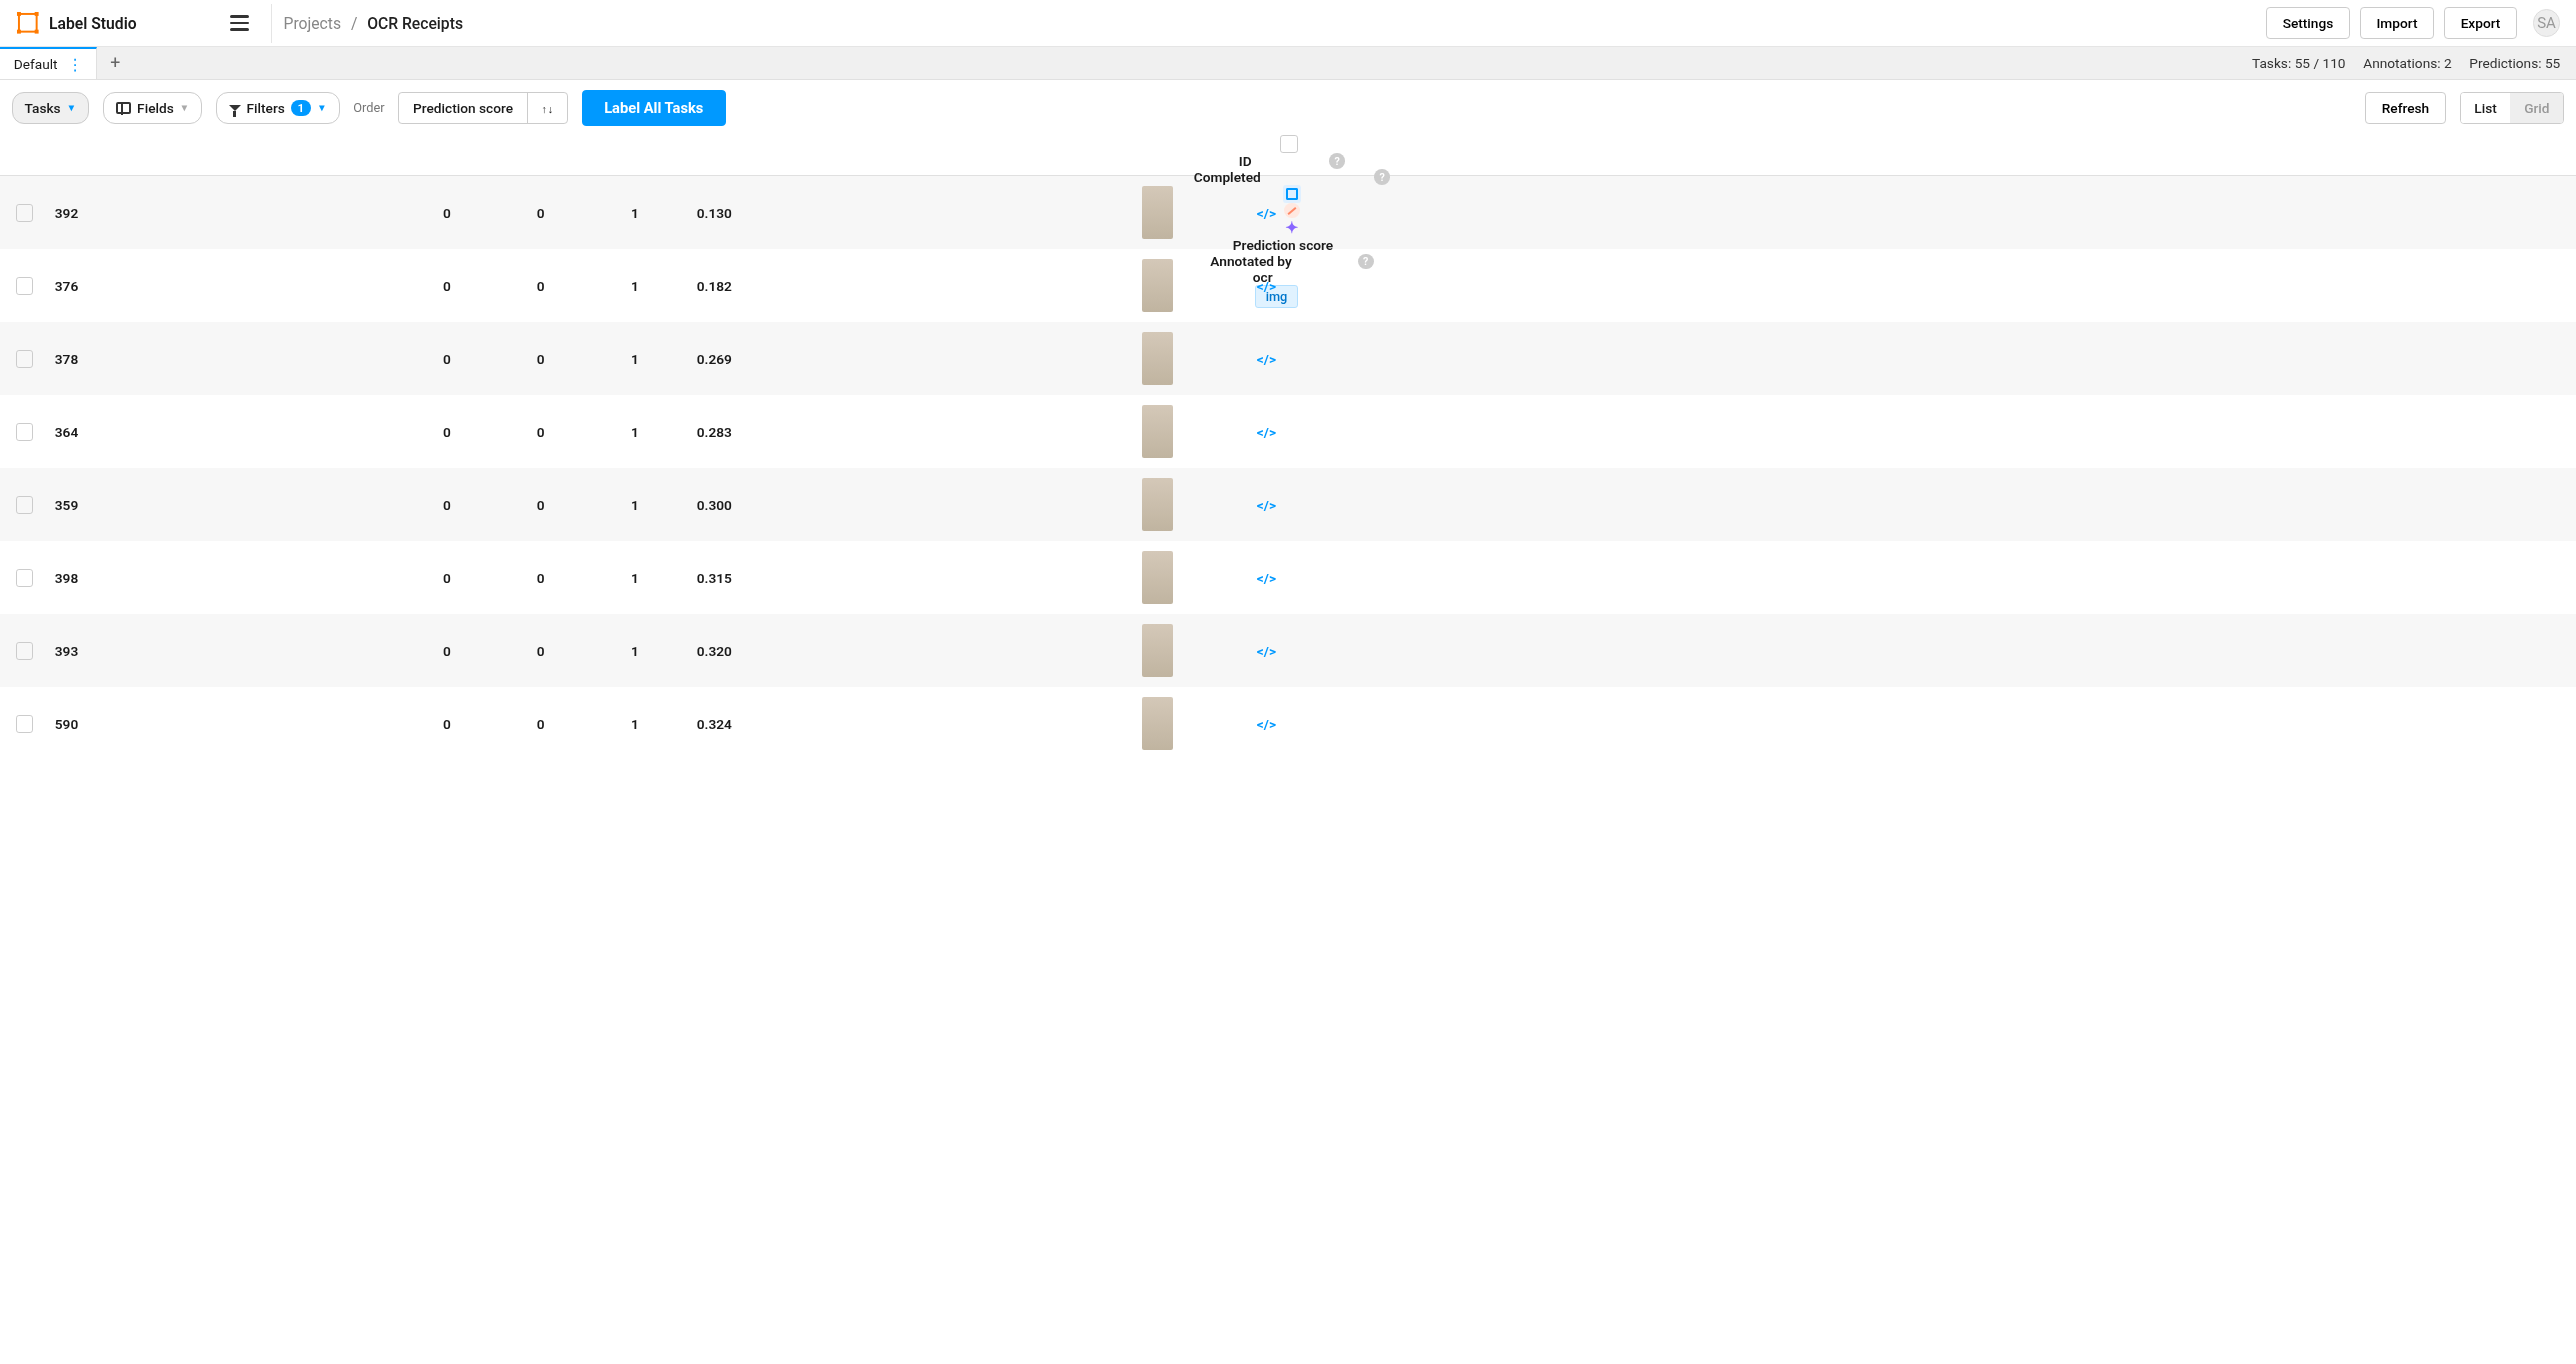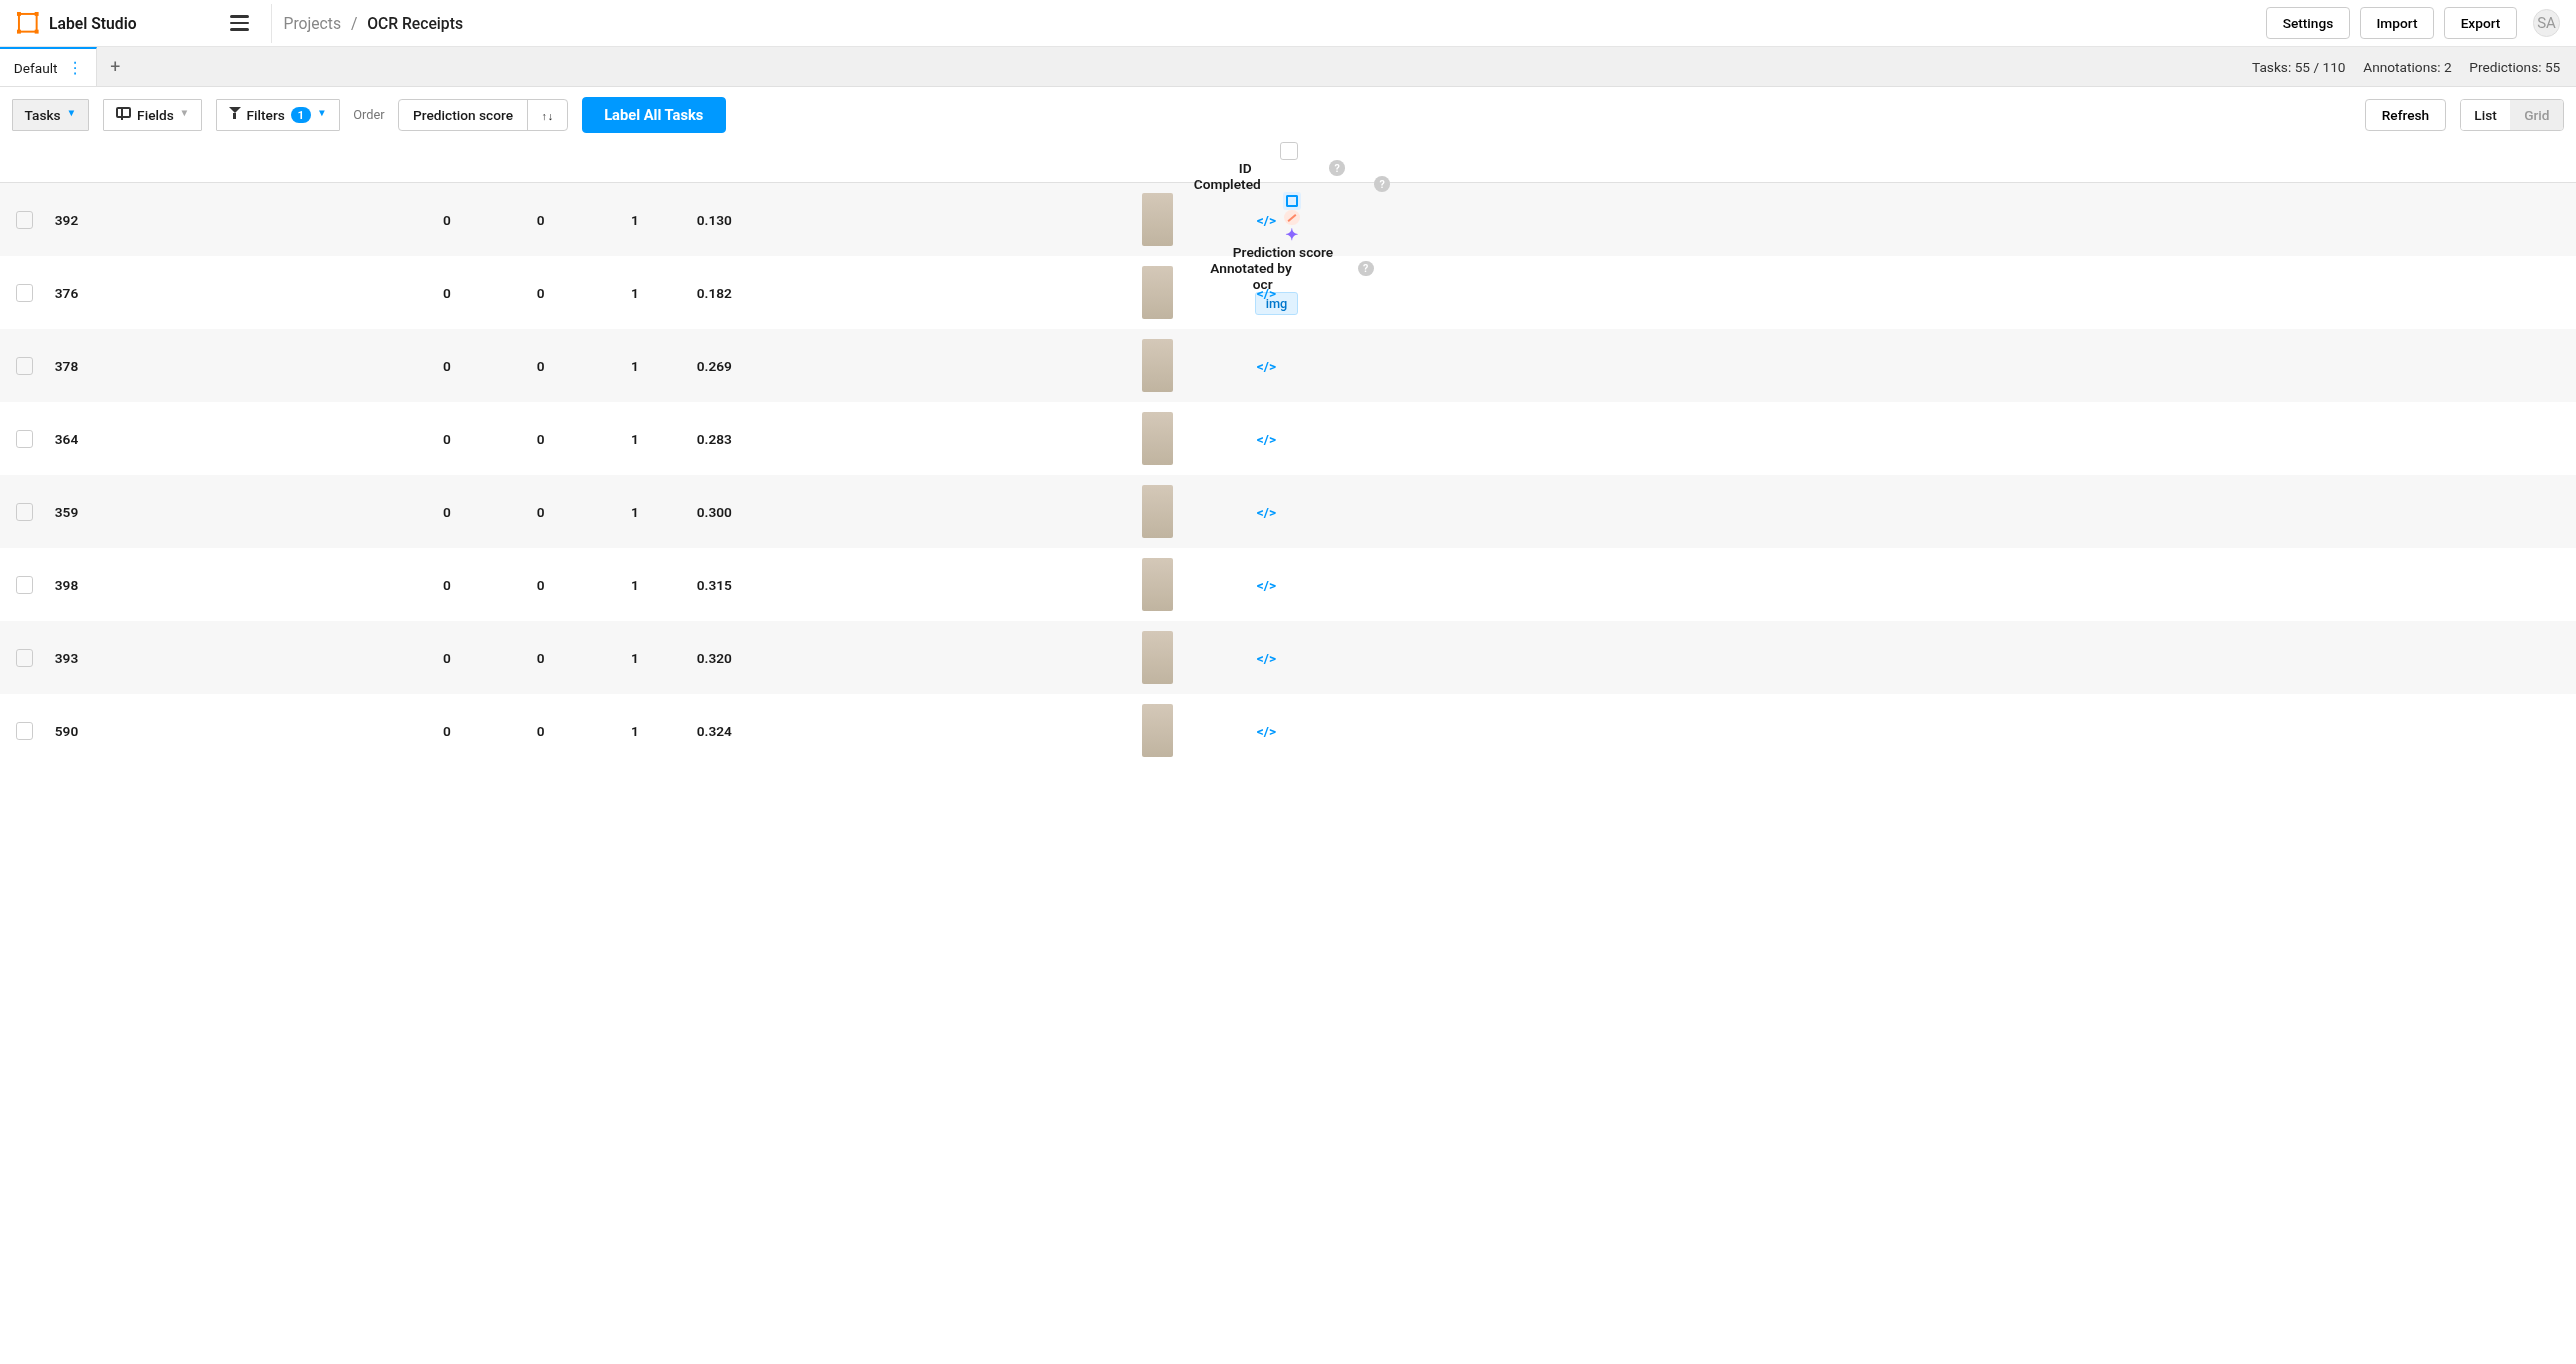--- a/index.html
+++ b/index.html
@@ -16,31 +16,31 @@
 .breadcrumb { display: flex; align-items: center; gap: 9.8px; font-size: 15.7px; }
 .breadcrumb .proj { color: #888; }
 .breadcrumb .sep { color: #888; }
 .breadcrumb .cur { font-weight: 500; color: #222; }
 .header-spacer { flex: 1; }
 .btn { border: 1px solid #ccc; background: #fff; padding: 6.9px 15.7px; border-radius: 3.9px; font-size: 13.7px; font-weight: 500; cursor: pointer; }
 .btn + .btn { margin-left: 9.8px; }
 .avatar { width: 27.5px; height: 27.5px; border-radius: 50%; background: #eee; color: #999; font-size: 15px; display: flex; align-items: center; justify-content: center; margin-left: 15.7px; border: 1px solid #ddd; }
 
 
-.tabs-bar { display: flex; align-items: center; height: 40px; background: #f0f0f0; border-bottom: 1px solid #e0e0e0; }
+.tabs-bar { display: flex; align-items: center; height: 33px; background: #f0f0f0; border-bottom: 1px solid #e0e0e0; }
 .tab { display: flex; align-items: center; height: 100%; padding: 0 13.7px; background: #fff; border-top: 2px solid #0099ff; border-right: 1px solid #e0e0e0; gap: 9.8px; }
 .tab-label { font-size: 13.7px; }
 .tab-menu-dots { color: #0099ff; font-size: 15.7px; cursor: pointer; letter-spacing: -1px; }
 .tab-add { padding: 0 13.7px; cursor: pointer; font-size: 17.7px; color: #666; }
 .tabs-spacer { flex: 1; }
 .tabs-stats { display: flex; gap: 17.7px; padding-right: 15.7px; font-size: 13.7px; color: #333; }
 
 
 .toolbar { display: flex; align-items: center; padding: 9.8px 11.8px; gap: 13.7px; }
-.pill { display: flex; gap: 5.9px; border: 1px solid #ccc; border-radius: 1px; padding: 6.9px 11.8px; font-size: 13.7px; font-weight: 500; cursor: pointer; background: #fff; }
+.pill { display: flex; align-items: center; gap: 5.9px; border: 1px solid #ccc; border-radius: 12px; padding: 6.9px 11.8px; font-size: 13.7px; font-weight: 500; cursor: pointer; background: #fff; }
 .pill.active { background: #f0f0f0; }
 .pill .chev { font-size: 9.8px; color: #0099ff; }
 .pill .chev-grey { font-size: 9.8px; color: #aaa; }
 .badge { background: #0099ff; color: #fff; border-radius: 981px; padding: 1px 6.9px; font-size: 11.8px; font-weight: 600; }
 .order-label { font-size: 12.8px; color: #777; }
 .order-group { display: flex; border: 1px solid #ccc; border-radius: 3.9px; overflow: hidden; }
 .order-group .seg { padding: 6.9px 13.7px; font-size: 13.7px; font-weight: 500; border-right: 1px solid #ccc; cursor: pointer; }
 .order-group .seg:last-child { border-right: none; }
 .btn-primary { background: #0099ff; color: #fff; border: 1px solid #0099ff; padding: 7.9px 21.6px; border-radius: 3.9px; font-size: 14.7px; font-weight: 700; cursor: pointer; }
 .toolbar-spacer { flex: 1; }

